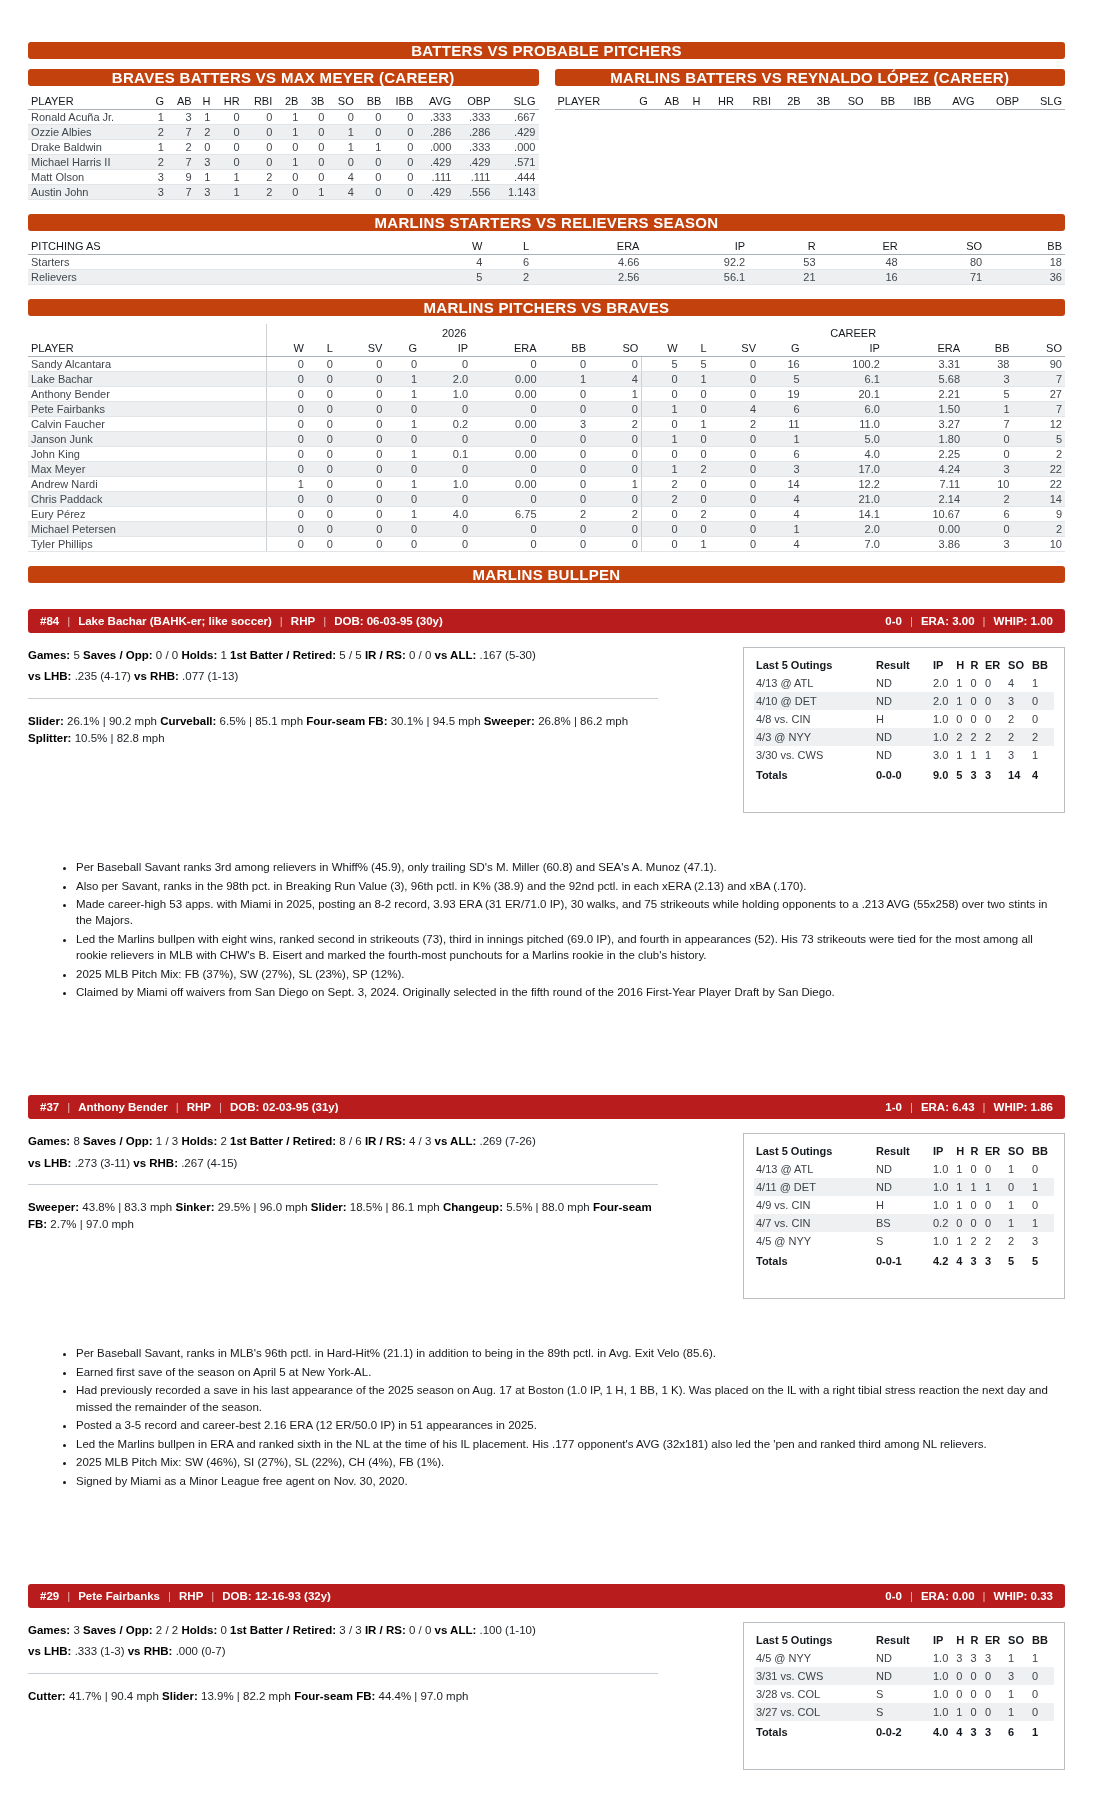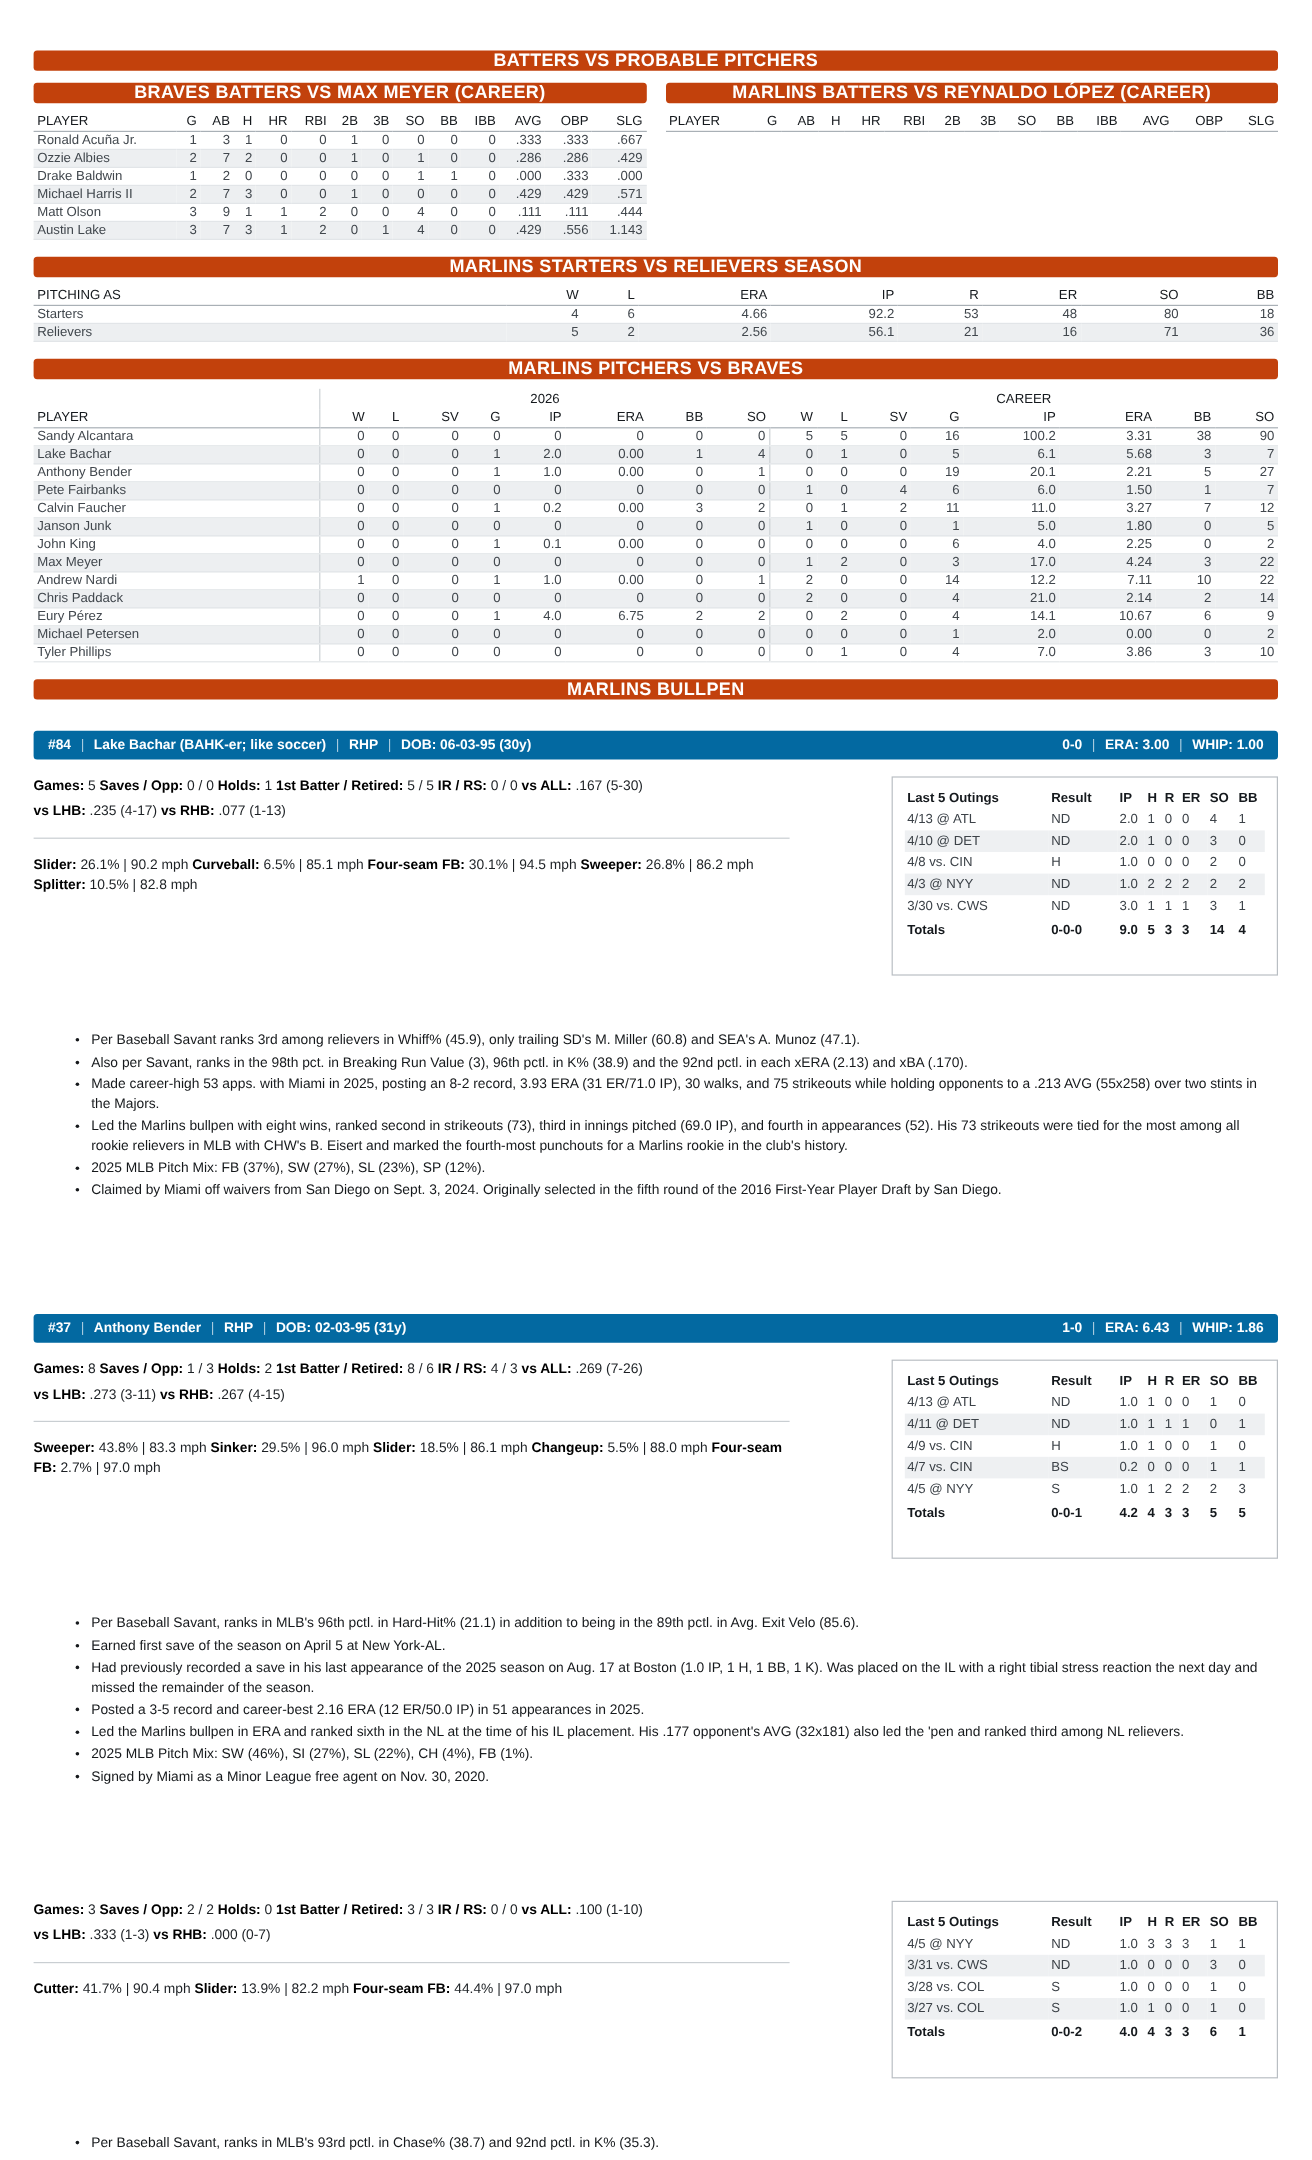--- a/index.html
+++ b/index.html
@@ -31,21 +31,21 @@
   table.pv th:first-child, table.pv td:first-child { width:23%; }
   .pv tr > *:nth-child(2) { border-left:1px solid #ccd1d5; }
   .pv tbody tr > *:nth-child(10) { border-left:1px solid #ccd1d5; }
   .pv thead tr.grp th { border-bottom:none; text-align:center; font-size:11px; padding-top:3px; }
   .pv thead tr.grp th:first-child { border-left:none; }
 
   
   .card { margin-top:26px; margin-bottom:95px; }
   .card:last-child { margin-bottom:10px; }
   .card-head {
-    background:#0369a1; color:#fff; font-weight:bold; font-size:11.5px;
+    background:#b91c1c; color:#fff; font-weight:bold; font-size:11.5px;
     border-radius:3px; padding:6px 12px; display:flex; justify-content:space-between; align-items:center;
   }
   .card-head .pipe { opacity:.65; margin:0 8px; font-weight:normal; }
   .card-body { display:flex; justify-content:space-between; margin-top:14px; }
   .card-info { width:630px; font-size:11.5px; line-height:1.5; color:#1c2024; }
   .card-info p { margin:0 0 4px 0; }
   .card-info b { color:#000; }
   .card-info hr { border:none; border-top:1px solid #c9ced2; margin:12px 0 14px 0; }
   .outings-box {
     width:322px; border:1px solid #b9bec3; padding:8px 10px 28px 10px; box-sizing:border-box;
@@ -166,21 +166,21 @@
               <td>0</td>
               <td>0</td>
               <td>4</td>
               <td>0</td>
               <td>0</td>
               <td>.111</td>
               <td>.111</td>
               <td>.444</td>
             </tr>
             <tr>
-              <td>Austin Lake</td>
+              <td>Austin John</td>
               <td>3</td>
               <td>7</td>
               <td>3</td>
               <td>1</td>
               <td>2</td>
               <td>0</td>
               <td>1</td>
               <td>4</td>
               <td>0</td>
               <td>0</td>
@@ -740,20 +740,24 @@
         <li>Earned first save of the season on April 5 at New York-AL.</li>
         <li>Had previously recorded a save in his last appearance of the 2025 season on Aug. 17 at Boston (1.0 IP, 1 H, 1 BB, 1 K). Was placed on the IL with a right tibial stress reaction the next day and missed the remainder of the season.</li>
         <li>Posted a 3-5 record and career-best 2.16 ERA (12 ER/50.0 IP) in 51 appearances in 2025.</li>
         <li>Led the Marlins bullpen in ERA and ranked sixth in the NL at the time of his IL placement. His .177 opponent's AVG (32x181) also led the 'pen and ranked third among NL relievers.</li>
         <li>2025 MLB Pitch Mix: SW (46%), SI (27%), SL (22%), CH (4%), FB (1%).</li>
         <li>Signed by Miami as a Minor League free agent on Nov. 30, 2020.</li>
       </ul>
   </section>
 
   <section class="card">
+    <div class="card-head">
+      <div><span>#29</span><span class="pipe">|</span><span>Pete Fairbanks</span><span class="pipe">|</span><span>RHP</span><span class="pipe">|</span><span>DOB: 12-16-93 (32y)</span></div>
+      <div><span>0-0</span><span class="pipe">|</span><span>ERA: 0.00</span><span class="pipe">|</span><span>WHIP: 0.33</span></div>
+    </div>
     <div class="card-body">
       <div class="card-info">
         <p><b>Games:</b> 3 <b>Saves / Opp:</b> 2 / 2 <b>Holds:</b> 0 <b>1st Batter / Retired:</b> 3 / 3 <b>IR / RS:</b> 0 / 0 <b>vs ALL:</b> .100 (1-10) </p>
         <p><b>vs LHB:</b> .333 (1-3) <b>vs RHB:</b> .000 (0-7) </p>
         <hr>
         <p><b>Cutter:</b> 41.7% | 90.4 mph <b>Slider:</b> 13.9% | 82.2 mph <b>Four-seam FB:</b> 44.4% | 97.0 mph </p>
       </div>
       <div class="outings-box">
         <table class="outings">
           <thead>

